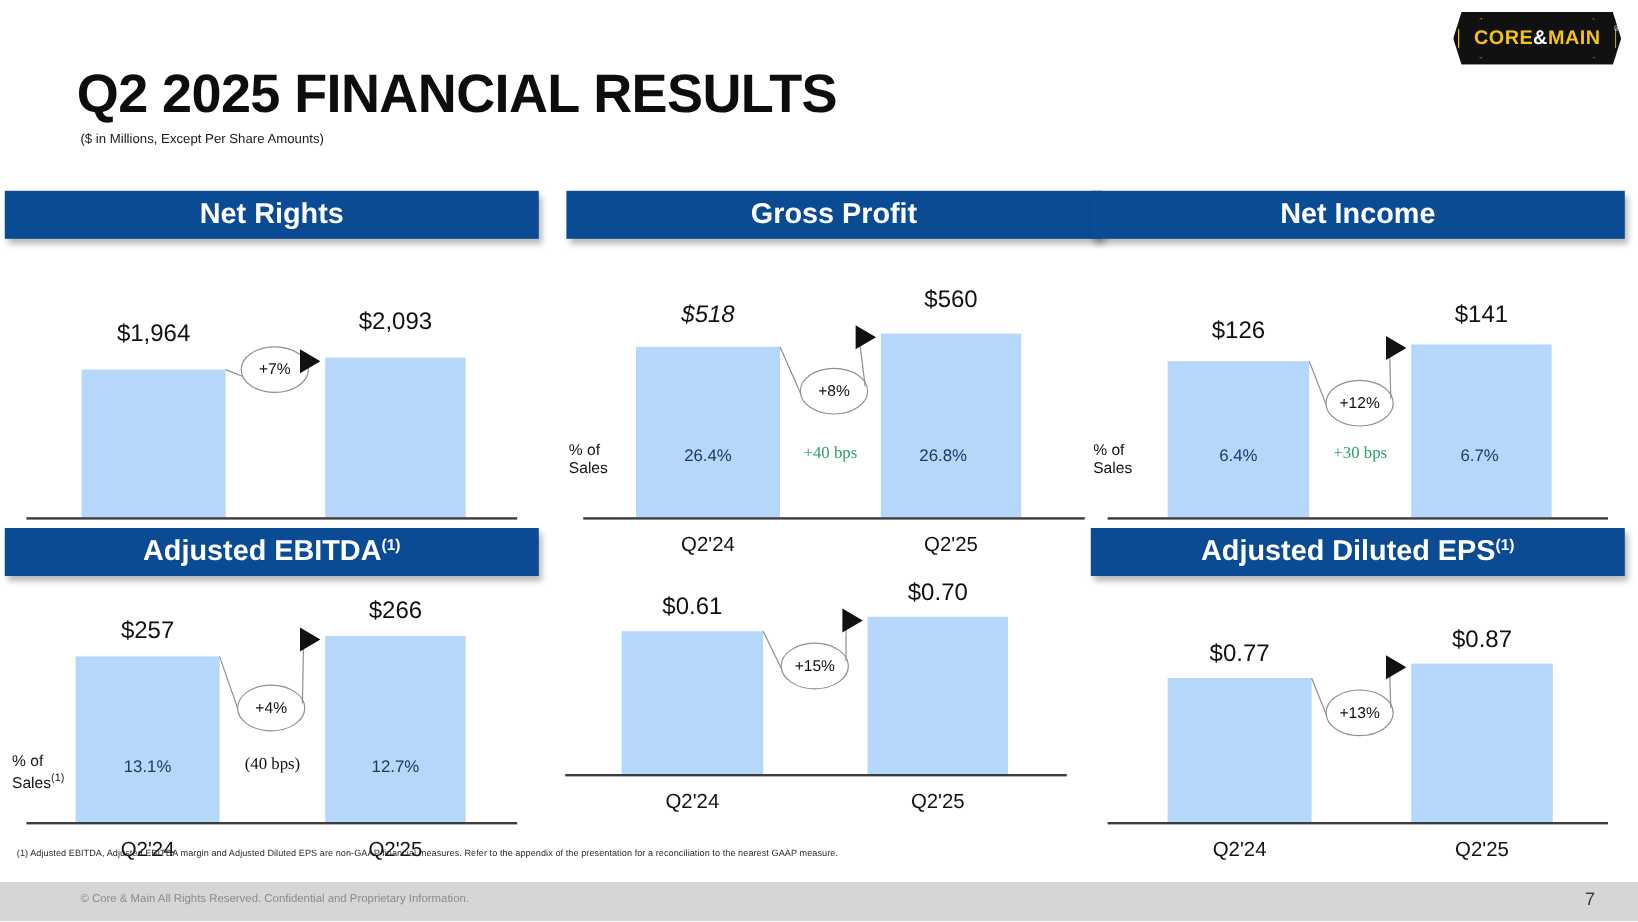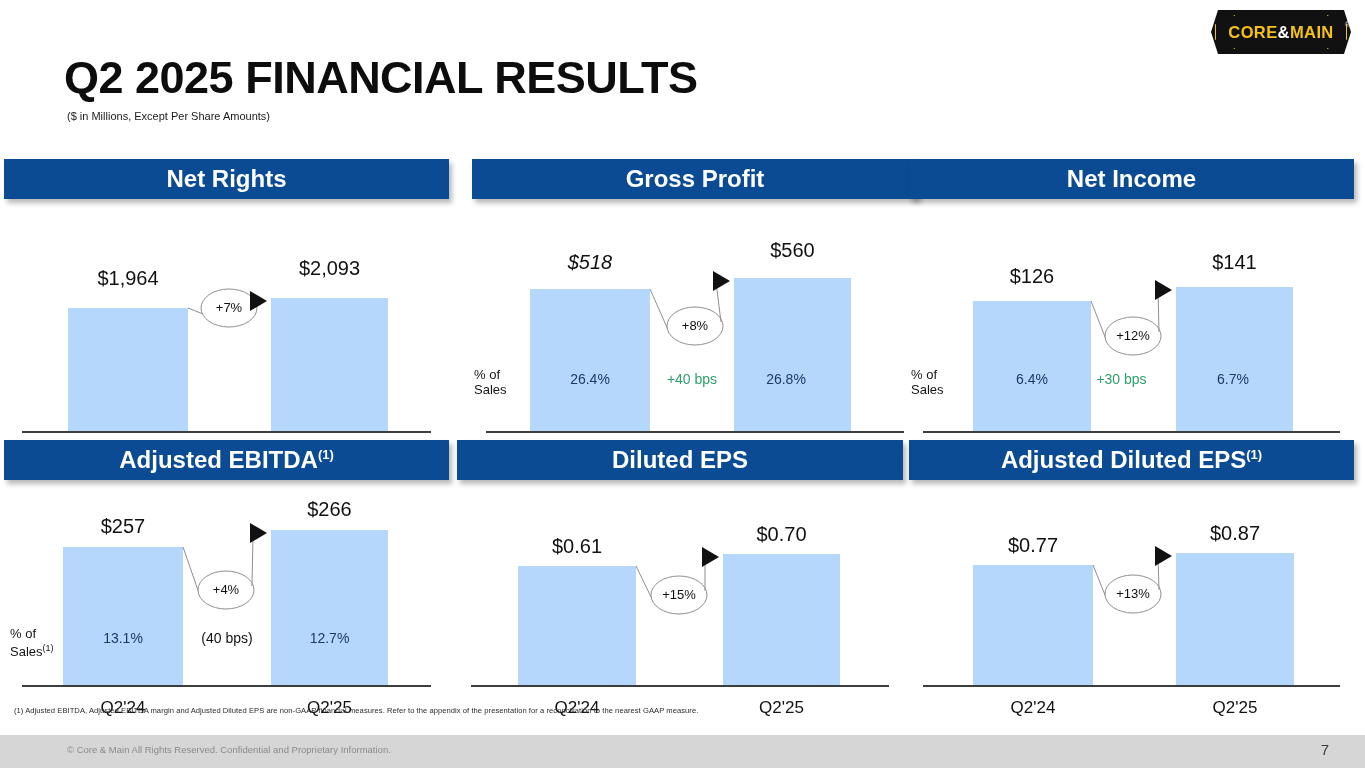--- a/index.html
+++ b/index.html
@@ -76,21 +76,21 @@
   }
   .bar-value {
     position:absolute; font-size:20px; color:#111111; text-align:center;
     white-space:nowrap;
   }
   .in-bar-pct {
     position:absolute; font-size:14px; color:#1f3864; text-align:center;
     white-space:nowrap;
   }
   .bps {
-    position:absolute; font-size:14px; text-align:center; white-space:nowrap;
+    position:absolute; font-size:14px; text-align:center; white-space:nowrap;font-family:Liberation Serif, serif;
   }
   .bps.pos { color:#2ea06a; }
   .bps.neg { color:#111111; }
 
   .axis-line {
     position:absolute; height:2px; background:#3d3d3d;
   }
   .x-tick {
     position:absolute; font-size:17px; color:#111111; text-align:center;
     white-space:nowrap;
@@ -189,21 +189,21 @@
       <div class="panel" style="left: 909px; top: 159px; width: 445px;">
         <div class="panel-header"><span>Net Income</span></div>
         <div class="chart" style="height: 270px;">
           <div class="pct-side-label" style="left: 2px; top: 168px;">% of<br>Sales</div>
           <div class="bar" style="left: 64px; width: 118px; height: 130px; top: 102px;"></div>
           <div class="bar-value" style="left: 64px; width: 118px; top: 66px;">$126</div>
           <div class="in-bar-pct" style="left: 64px; width: 118px; top: 172px;">6.4%</div>
           <div class="bar" style="left: 267px; width: 117px; height: 144px; top: 88px;"></div>
           <div class="bar-value" style="left: 267px; width: 117px; top: 52px;">$141</div>
           <div class="in-bar-pct" style="left: 267px; width: 114px; top: 172px;">6.7%</div>
-          <div class="bps pos" style="left: 170px; width: 85px; top: 172px;">+30 bps</div>
+          <div class="bps pos" style="left: 182px; width: 85px; top: 172px;">+30 bps</div>
           <div class="axis-line" style="left: 14px; width: 417px; top: 232px;"></div>
           <div class="x-tick" style="left: 64px; width: 118px; top: 245px;">Q2'24</div>
           <div class="x-tick" style="left: 267px; width: 117px; top: 245px;">Q2'25</div>
           <div class="callout" style="left: 0px; top: 0px; width: 445px; height: 100%;">
             <svg width="445" height="270">
               <path d="M 182 102 L 198 143" stroke="#8f8f8f" stroke-width="1" fill="none"></path>
               <ellipse cx="224" cy="137" rx="28" ry="19" fill="#ffffff" stroke="#8f8f8f" stroke-width="1"></ellipse>
               <path d="M 250 133 L 249 92" stroke="#8f8f8f" stroke-width="1" fill="none"></path>
               <path d="M 246 81 L 263 91 L 246 101 Z" fill="#111111"></path>
             </svg>
@@ -230,21 +230,20 @@
               <path d="M 179 67 L 196 116" stroke="#8f8f8f" stroke-width="1" fill="none"></path>
               <ellipse cx="222" cy="110" rx="28" ry="19" fill="#ffffff" stroke="#8f8f8f" stroke-width="1"></ellipse>
               <path d="M 248 106 L 249 54" stroke="#8f8f8f" stroke-width="1" fill="none"></path>
               <path d="M 246 43 L 263 53 L 246 63 Z" fill="#111111"></path>
             </svg>
             <div class="callout-text" style="left: 194px; width: 56px; top: 102px;">+4%</div>
           </div>
         </div>
       </div>
       <div class="panel" style="left: 457px; top: 440px; width: 446px;">
-        <div class="panel-header"><span>Diluted EPS</span></div>
         <div class="chart" style="height: 240px;">
           <div class="bar" style="left: 61px; width: 118px; height: 119px; top: 86px;"></div>
           <div class="bar-value" style="left: 61px; width: 118px; top: 55px;">$0.61</div>
           <div class="bar" style="left: 266px; width: 117px; height: 131px; top: 74px;"></div>
           <div class="bar-value" style="left: 266px; width: 117px; top: 43px;">$0.70</div>
           <div class="axis-line" style="left: 14px; width: 418px; top: 205px;"></div>
           <div class="x-tick" style="left: 61px; width: 118px; top: 218px;">Q2'24</div>
           <div class="x-tick" style="left: 266px; width: 117px; top: 218px;">Q2'25</div>
           <div class="callout" style="left: 0px; top: 0px; width: 446px; height: 100%;">
             <svg width="446" height="240">

